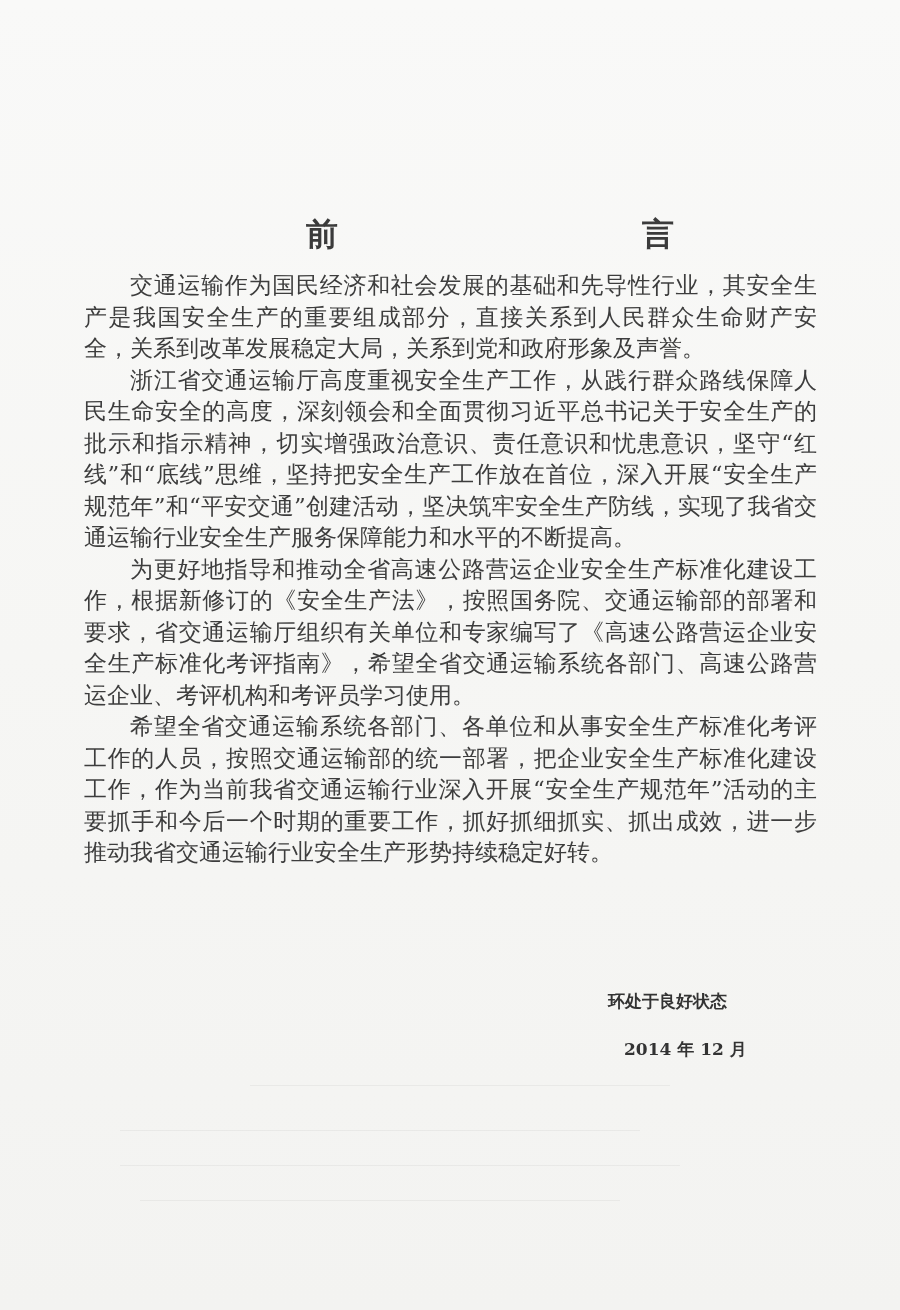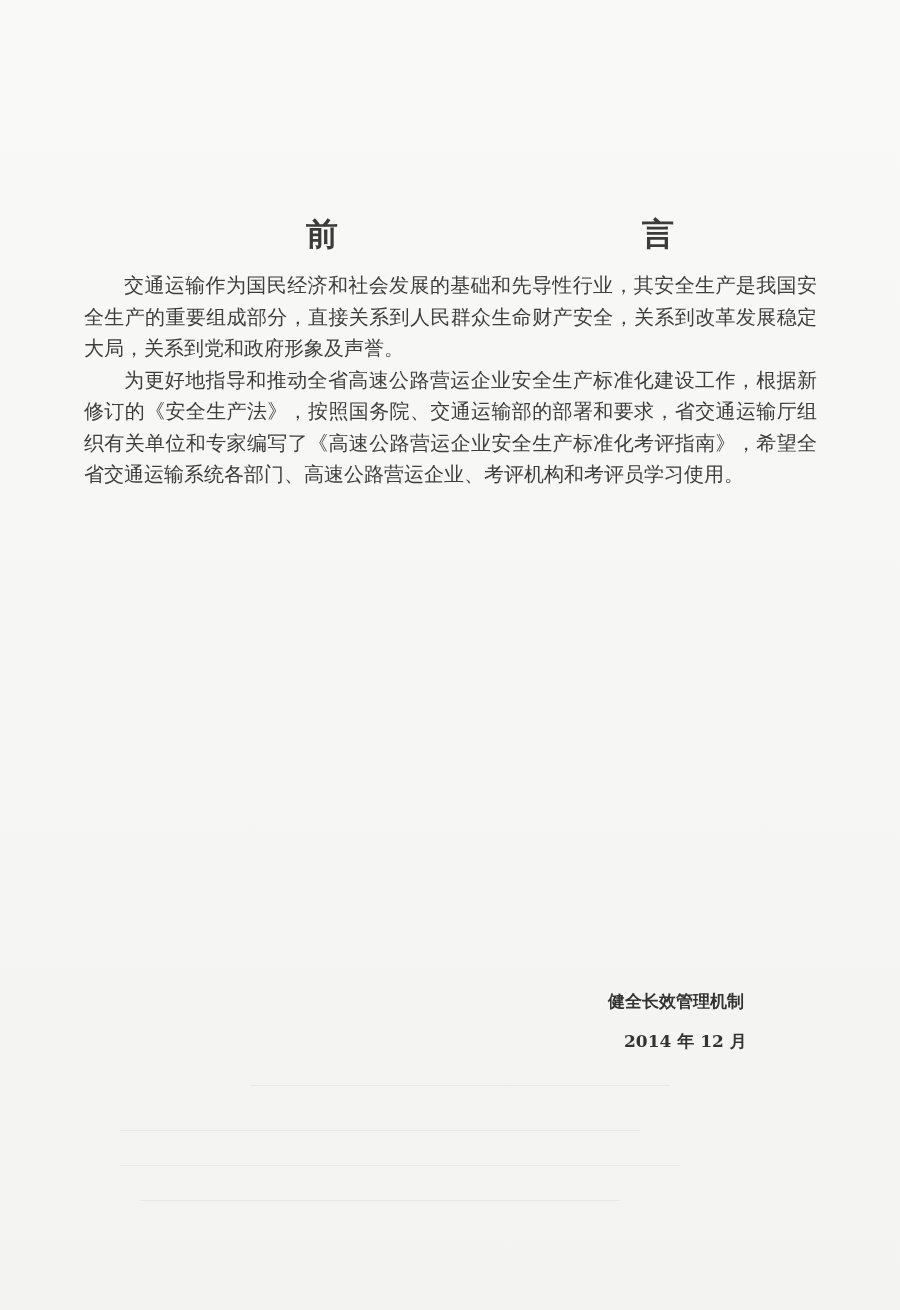--- a/index.html
+++ b/index.html
@@ -32,21 +32,21 @@
     letter-spacing: 80px;
     padding-left: 80px;
     color: #3b3b3b;
     font-family: "DejaVu Sans", "Liberation Sans", sans-serif;
   }
   .body-text {
     position: absolute;
     left: 84px;
     top: 270px;
     width: 733px;
-    font-size: 20px;
+    font-size: 23px;
     line-height: 31.5px;
     text-align: justify;
     color: #3d3d3d;
   }
   .para {
     margin: 0;
     text-indent: 2em;
   }
   .signature {
     position: absolute;
@@ -60,21 +60,21 @@
   }
   .sig-org {
     position: absolute;
     left: 18px;
     top: 0;
     white-space: nowrap;
   }
   .sig-date {
     position: absolute;
     left: 34px;
-    top: 40px;
+    top: 48px;
     white-space: nowrap;
     font-family: "DejaVu Serif", "Liberation Serif", serif;
   }
   
   .bleed {
     position: absolute;
     height: 1px;
     background: rgba(160,160,160,0.12);
   }
 </style>
@@ -85,21 +85,23 @@
 
   <div class="bleed" style="left:250px; top:1085px; width:420px;"></div>
   <div class="bleed" style="left:120px; top:1130px; width:520px;"></div>
   <div class="bleed" style="left:120px; top:1165px; width:560px;"></div>
   <div class="bleed" style="left:140px; top:1200px; width:480px;"></div>
 
   <h1 class="title">前　　言</h1>
 
   <div class="body-text">
     <p class="para">交通运输作为国民经济和社会发展的基础和先导性行业，其安全生产是我国安全生产的重要组成部分，直接关系到人民群众生命财产安全，关系到改革发展稳定大局，关系到党和政府形象及声誉。</p>
+    <p class="para">浙江省交通运输厅高度重视安全生产工作，从践行群众路线保障人民生命安全的高度，深刻领会和全面贯彻习近平总书记关于安全生产的批示和指示精神，切实增强政治意识、责任意识和忧患意识，坚守“红线”和“底线”思维，坚持把安全生产工作放在首位，深入开展“安全生产规范年”和“平安交通”创建活动，坚决筑牢安全生产防线，实现了我省交通运输行业安全生产服务保障能力和水平的不断提高。</p>
     <p class="para">为更好地指导和推动全省高速公路营运企业安全生产标准化建设工作，根据新修订的《安全生产法》，按照国务院、交通运输部的部署和要求，省交通运输厅组织有关单位和专家编写了《高速公路营运企业安全生产标准化考评指南》，希望全省交通运输系统各部门、高速公路营运企业、考评机构和考评员学习使用。</p>
+    <p class="para">希望全省交通运输系统各部门、各单位和从事安全生产标准化考评工作的人员，按照交通运输部的统一部署，把企业安全生产标准化建设工作，作为当前我省交通运输行业深入开展“安全生产规范年”活动的主要抓手和今后一个时期的重要工作，抓好抓细抓实、抓出成效，进一步推动我省交通运输行业安全生产形势持续稳定好转。</p>
   </div>
 
   <div class="signature">
-    <div class="sig-org">健全长效管理机制</div>
+    <div class="sig-org">环处于良好状态</div>
     <div class="sig-date">2014 年 12 月</div>
   </div>
 
 </div>
 
 </body></html>

